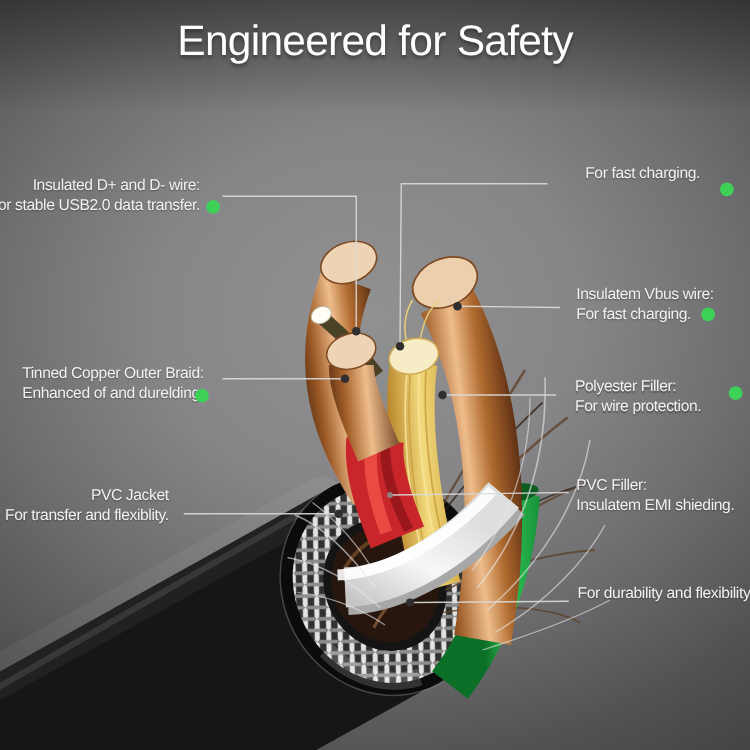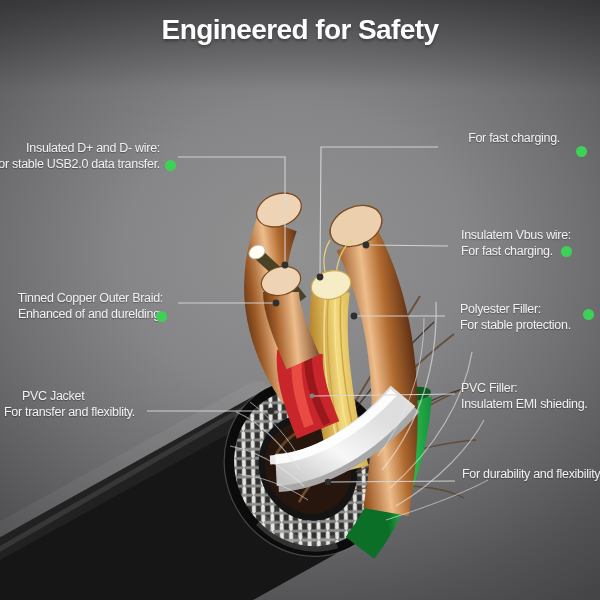--- a/index.html
+++ b/index.html
@@ -5,32 +5,32 @@
   html,body{margin:0;padding:0;background:#222;}
   .stage{
     position:relative;width:600px;height:600px;overflow:hidden;
     font-family:"Liberation Sans",sans-serif;
     background:
       linear-gradient(180deg, rgba(12,12,14,.42) 0%, rgba(12,12,14,0) 15%),
       radial-gradient(95% 80% at 49% 42%, var(--background-center,#919192) 0%, #868688 30%, #6f6f71 52%, #525254 75%, var(--background-edge,#3a3a3c) 100%);
   }
   .title{
     position:absolute;top:14px;left:0;width:100%;text-align:center;
-    font-size:28px;font-weight:bold;letter-spacing:-0.6px;
+    font-size:34px;font-weight:normal;letter-spacing:-0.6px;
     color:var(--title-text,#fdfdfd);text-shadow:0 2px 3px rgba(0,0,0,.35);
   }
   .cable-svg{position:absolute;left:0;top:0;width:600px;height:600px;}
   .callout{
     position:absolute;color:var(--label-text,#f2f2f2);
     font-size:12.5px;line-height:15.6px;letter-spacing:-0.3px;
     text-shadow:0 1px 1px rgba(0,0,0,.35);
   }
   .callout .c-name,.callout .c-desc{white-space:nowrap;}
   .al-right{text-align:right;}
-  .indent .c-name{margin-left:18px;}
+  .indent .c-name{margin-left:18px;text-align:right;}
   .gdot{
     position:absolute;width:11px;height:11px;border-radius:50%;
     background:var(--green-dot,#3ed158);
   }
   .leader{stroke:var(--leader-line,#d9d9d9);stroke-width:1.1;fill:none;opacity:.92;}
   .ldot{fill:#2f2f2f;}
 </style>
 </head>
 <body>
 
@@ -210,21 +210,21 @@
   <div class="gdot" style="left:576px;top:146px;"></div>
 
   <div class="callout" style="left:461px;top:228px;">
     <div class="c-name">Insulatem Vbus wire:</div>
     <div class="c-desc">For fast charging.</div>
   </div>
   <div class="gdot" style="left:561px;top:246px;"></div>
 
   <div class="callout" style="left:460px;top:302px;">
     <div class="c-name">Polyester Filler:</div>
-    <div class="c-desc">For stable protection.</div>
+    <div class="c-desc">For wire protection.</div>
   </div>
   <div class="gdot" style="left:583px;top:309px;"></div>
 
   <div class="callout" style="left:461px;top:381px;">
     <div class="c-name">PVC Filler:</div>
     <div class="c-desc">Insulatem EMI shieding.</div>
   </div>
 
   <div class="callout" style="left:462px;top:467px;">
     <div class="c-desc">For durability and flexibility</div>

